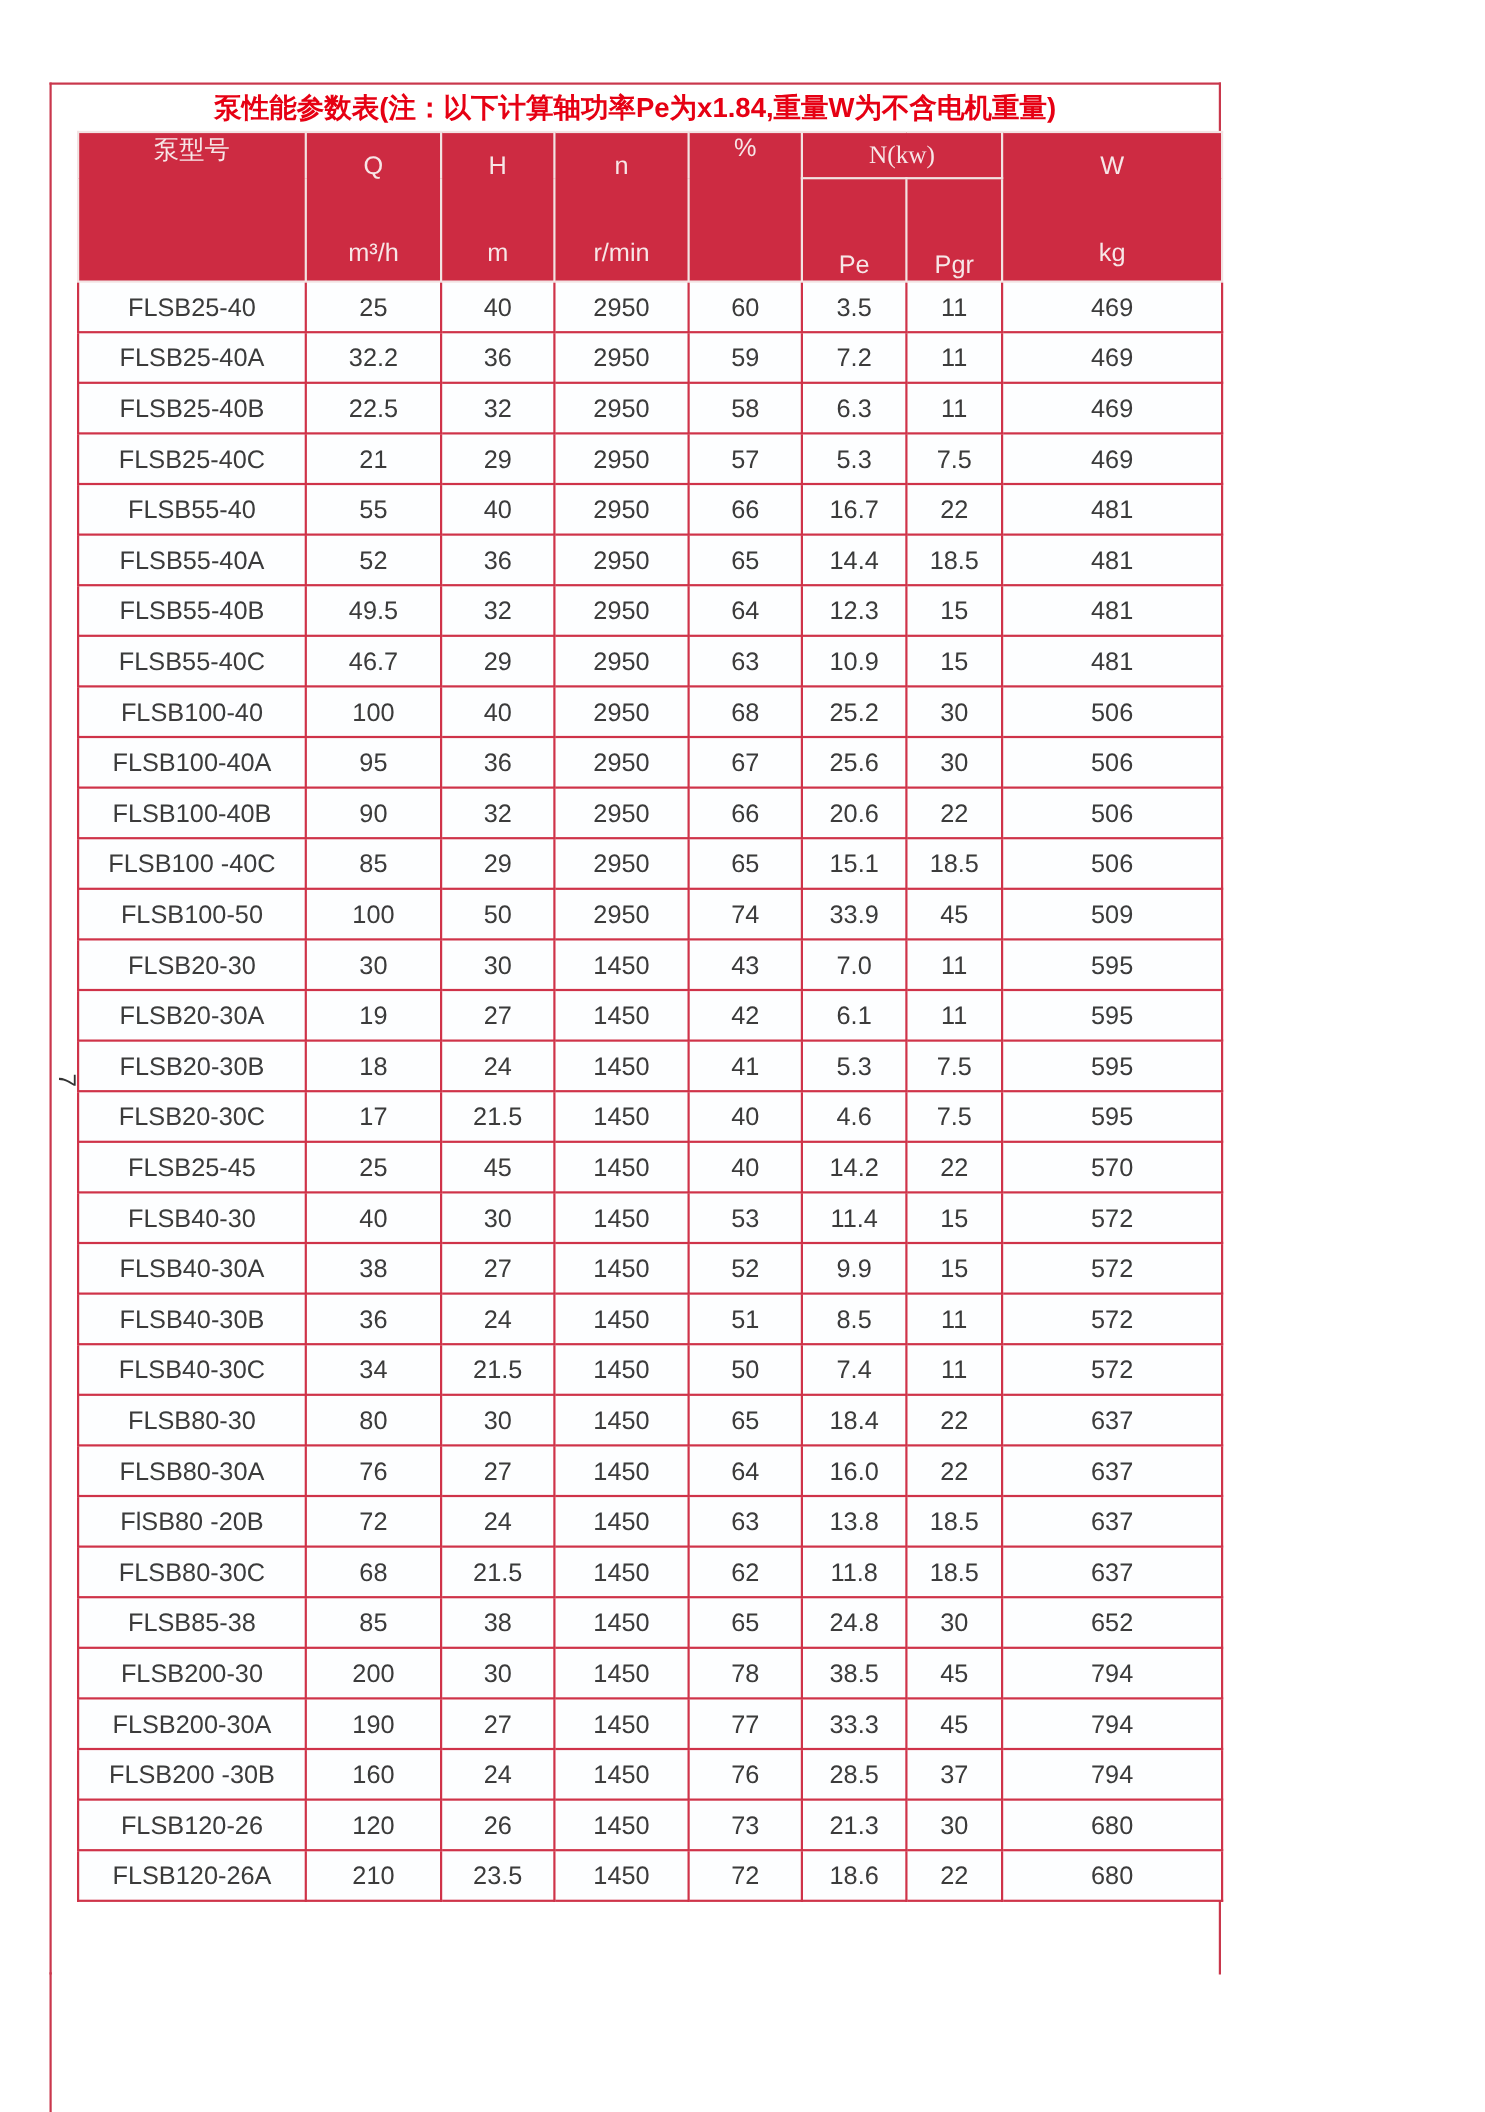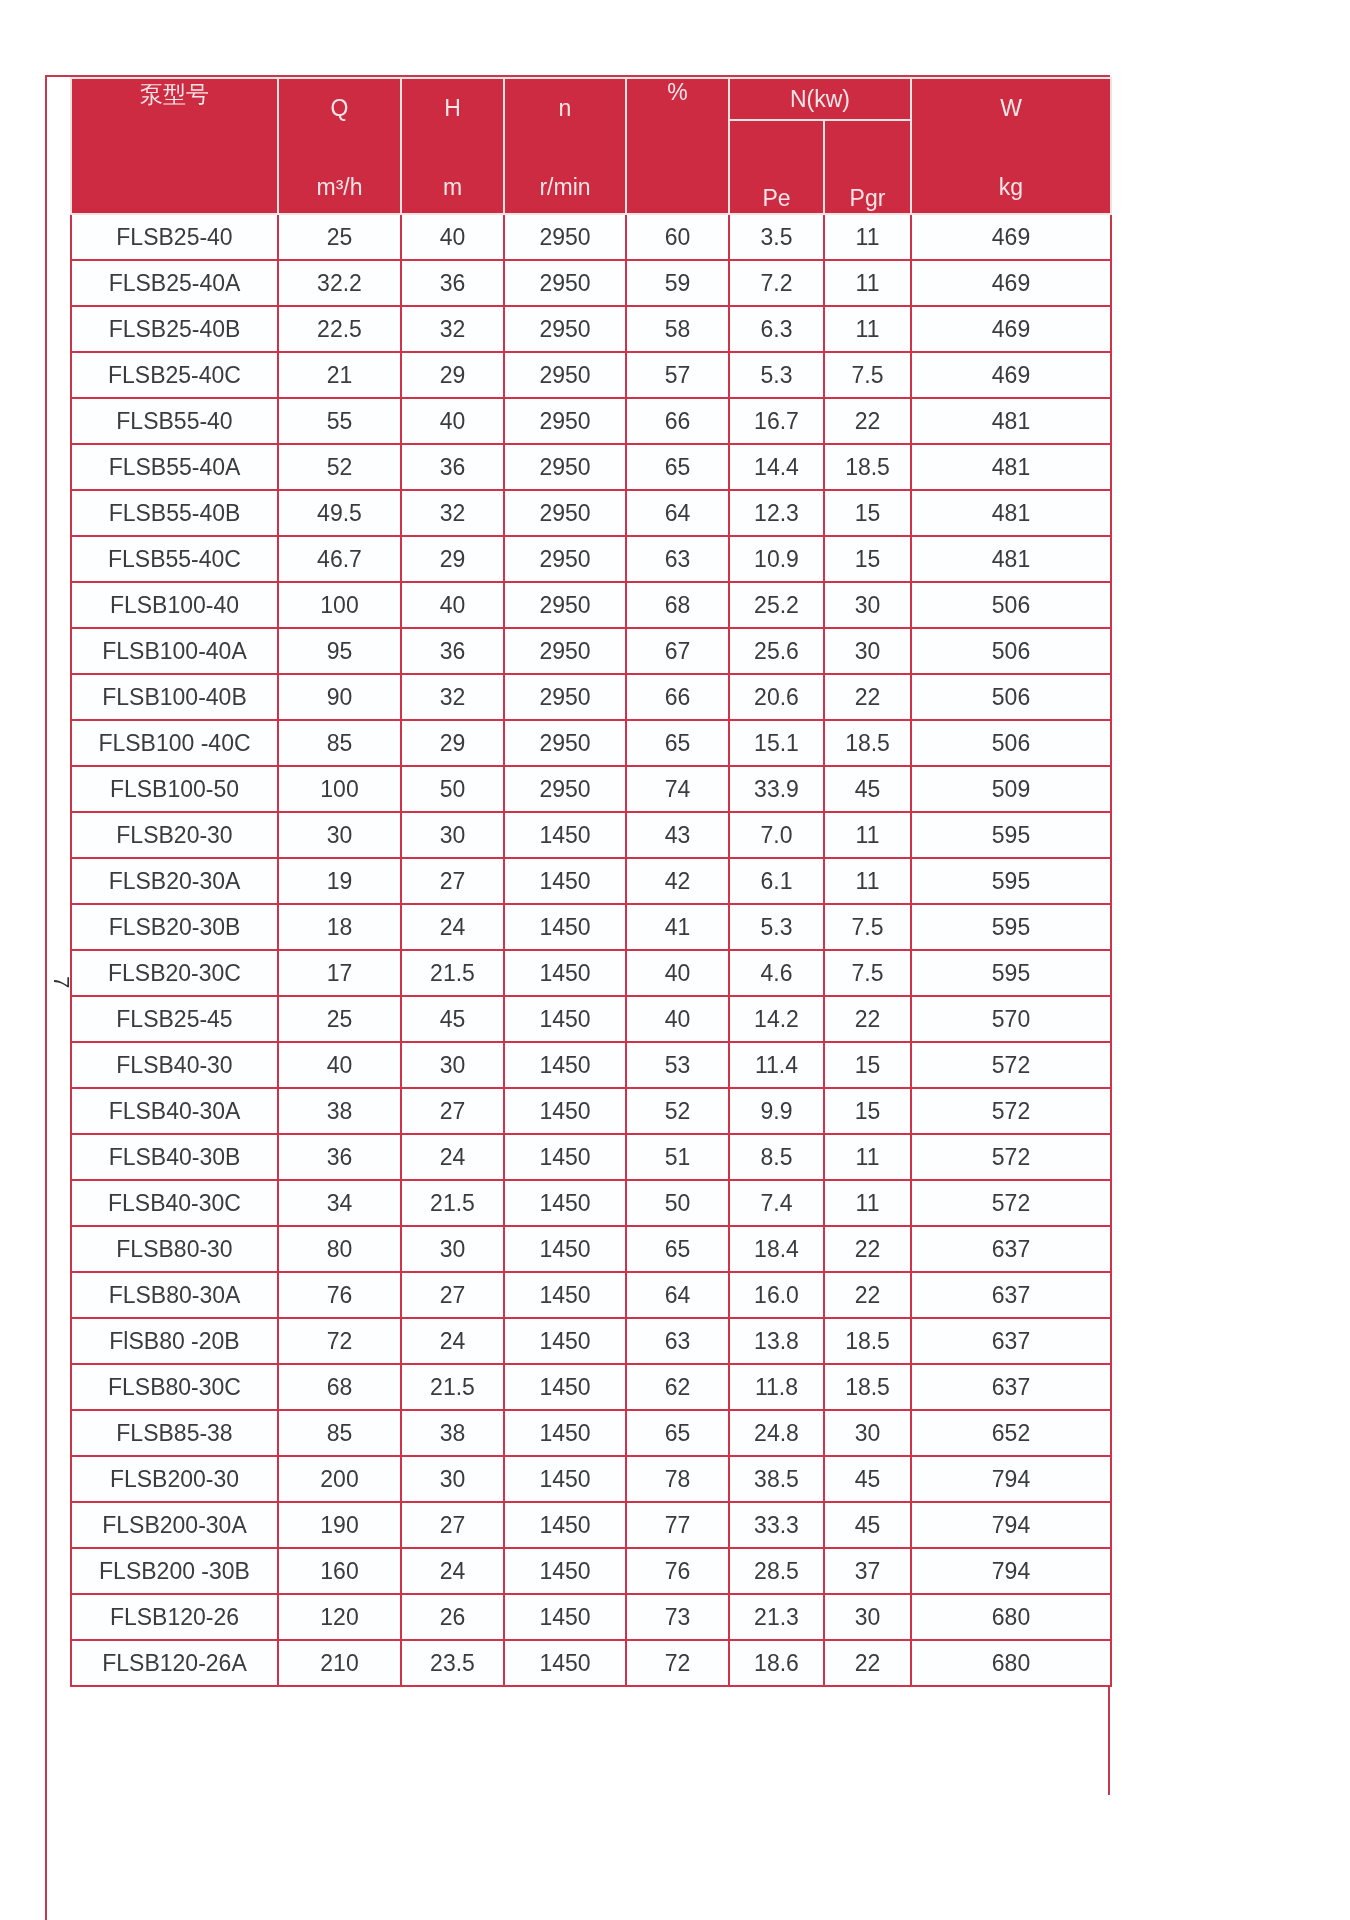--- a/index.html
+++ b/index.html
@@ -50,21 +50,21 @@
   thead th {
     background:#cd2b42;
     color:#f7e6e7;
     font-weight:normal;
     font-size:23px;
     border:2px solid #f2e3e3;
     padding:0;
     vertical-align:middle;
     text-align:center;
   }
-  th.nkw-cell { height:40px; }
+  th.nkw-cell { height:40px;font-family:Liberation Serif, serif; }
   th.sub-cell { height:90px; vertical-align:bottom; padding-bottom:1px; }
   .hdr-stack {
     display:flex; flex-direction:column;
     justify-content:space-between;
     height:134px;
     padding:16px 0 12px;
     box-sizing:border-box;
   }
   .hdr-center {
     display:flex; align-items:flex-start; justify-content:center;
@@ -80,20 +80,21 @@
     color:#3b3b3b;
     padding:0;
     white-space:nowrap;
   }
 </style>
 </head>
 <body>
 
 <div class="outer-box">
 
+  <div class="title-band">泵性能参数表(注：以下计算轴功率Pe为x1.84,重量W为不含电机重量)</div>
 
   <table class="pump">
     <colgroup>
       <col style="width:207px">
       <col style="width:123px">
       <col style="width:103px">
       <col style="width:122px">
       <col style="width:103px">
       <col style="width:95px">
       <col style="width:87px">

